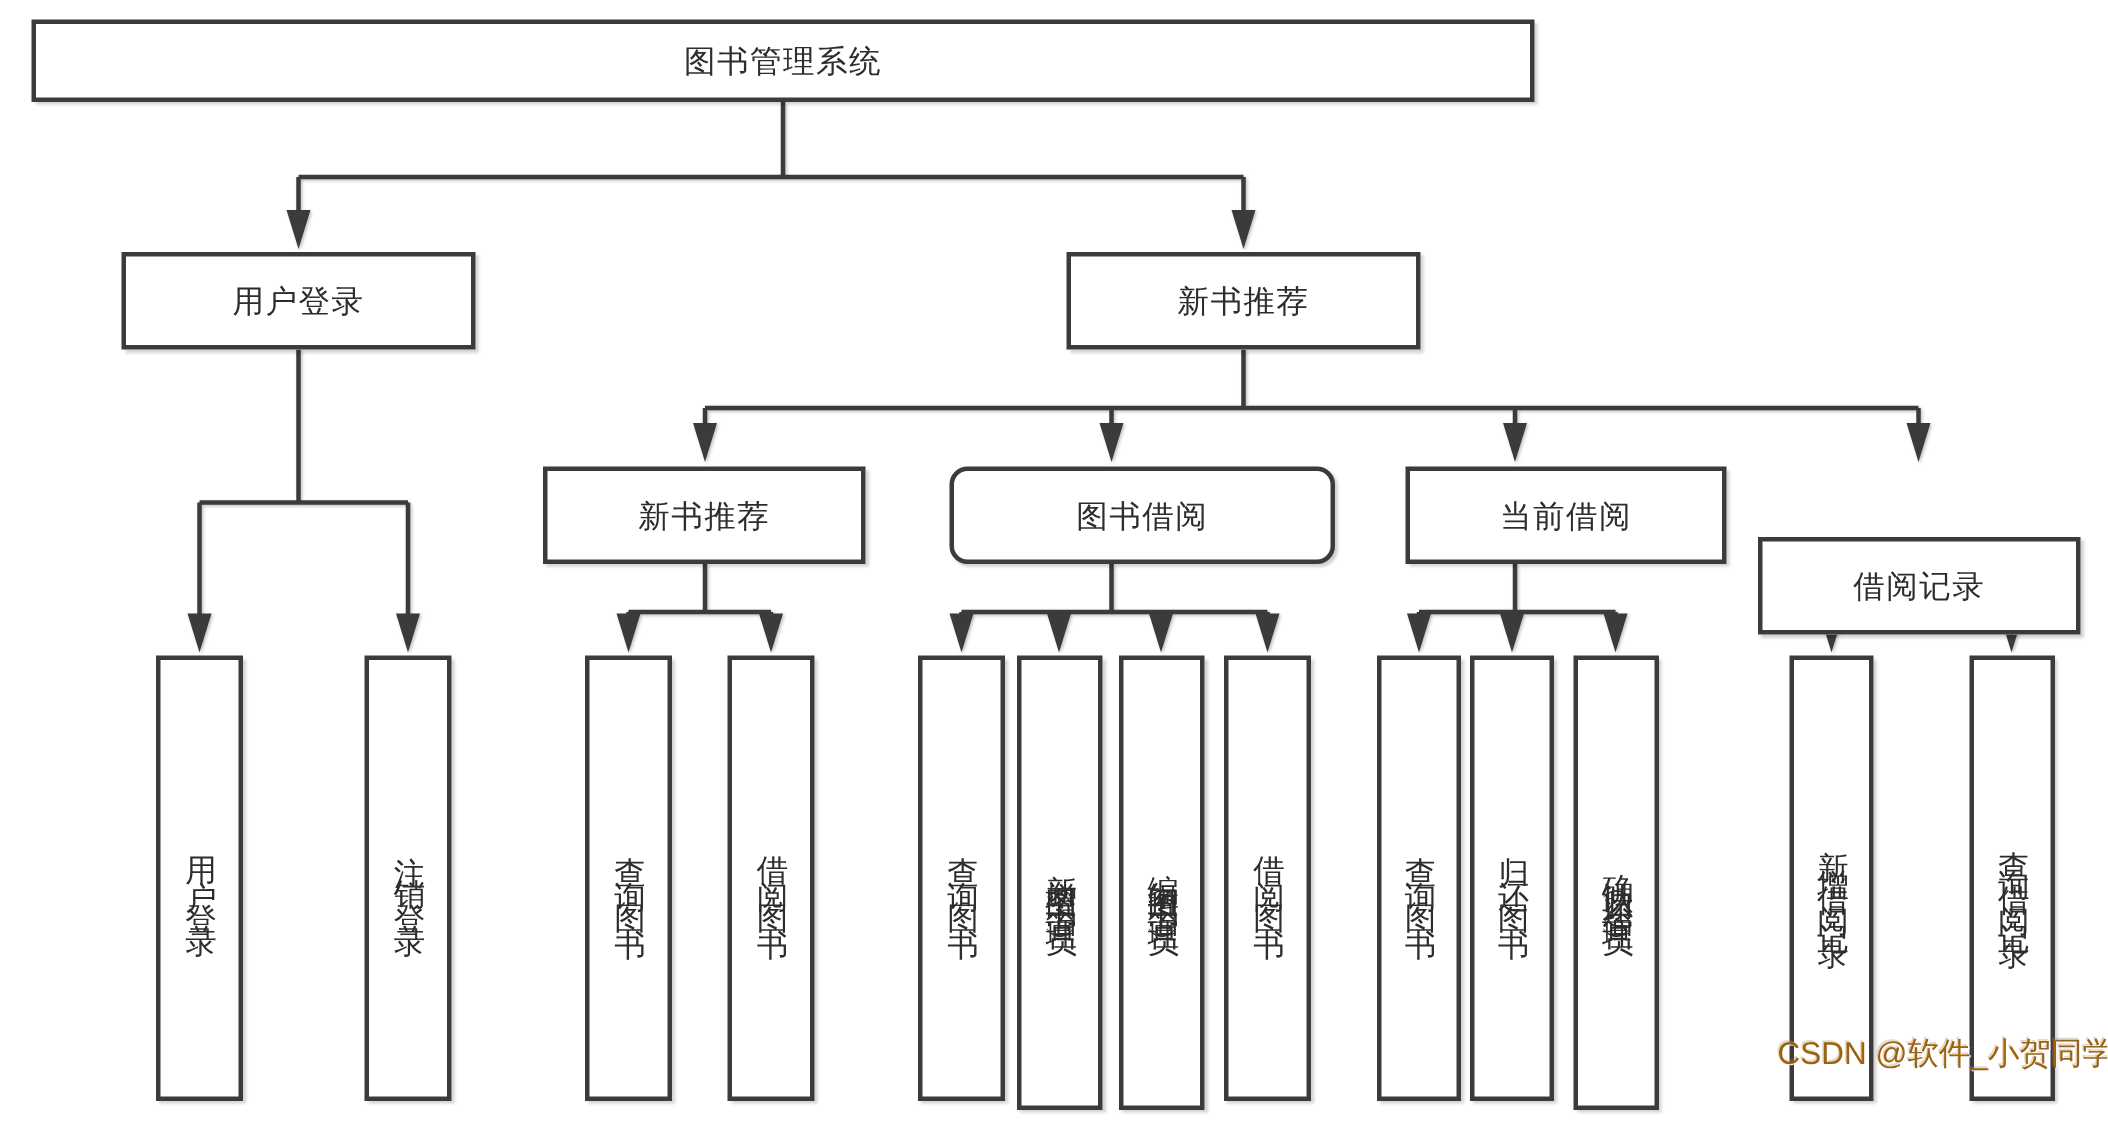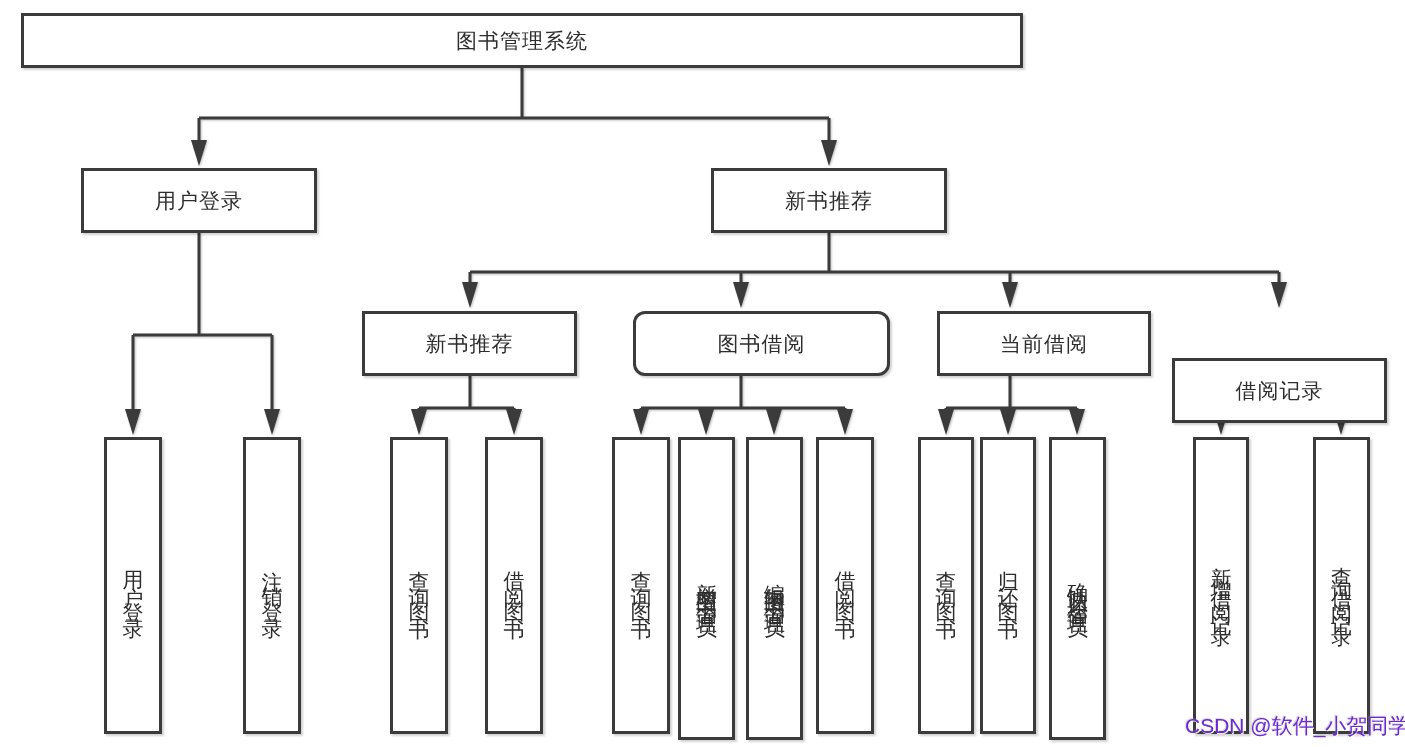--- a/index.html
+++ b/index.html
@@ -33,24 +33,24 @@
     writing-mode: vertical-rl;
     text-orientation: mixed;
     white-space: nowrap;
   }
   .vs4 span { letter-spacing: 16px; }
   .vs6 span { letter-spacing: 12px; }
   .vs9 span { letter-spacing: 5px;  }
   #watermark {
     position: absolute;
     left: 1185px;
-    top: 712px;
+    top: 688px;
     width: 215px;
     font-size: 21px;
-    color: #6d28d9;
+    color: #a16207;
     text-shadow: 1px 1px 0 rgba(255,255,255,0.9), -1px -1px 0 rgba(150,150,150,0.35);
     white-space: nowrap;
     z-index: 5;
   }
 </style>
 </head>
 <body>
 
 <div id="canvas">
 

